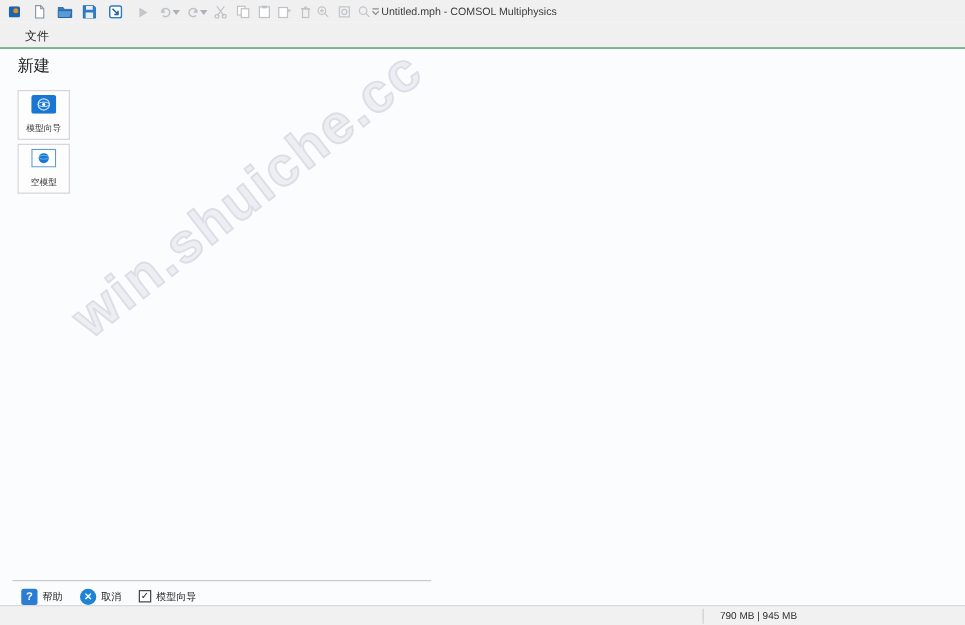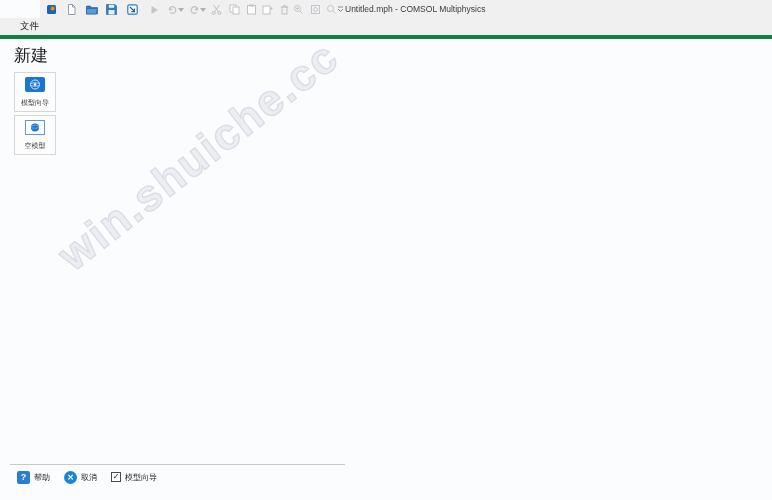--- a/index.html
+++ b/index.html
@@ -1,31 +1,31 @@
 <!DOCTYPE html>
 <html><head>
 <meta charset="utf-8">
 <style>
   * { margin:0; padding:0; box-sizing:border-box; }
   html,body { width:772px; height:500px; overflow:hidden;
     font-family:"Liberation Sans", sans-serif; background:#fbfcfe; }
   .window { position:relative; width:772px; height:500px; background:#fbfcfe; }
 
   
-  .titlebar { position:relative; height:18px; background:#f0f0f1;margin-left:40px; }
+  .titlebar { position:relative; height:18px; background:#f0f0f1; }
   .tb-icon { position:absolute; top:3px; width:13px; height:13px;
     display:flex; align-items:center; justify-content:center; }
   .tb-title { position:absolute; left:305px; top:4px; font-size:8.5px; color:#3c3c3c; white-space:nowrap; }
-  .menubar { height:21px; background:#f0f0f1; border-bottom:4px solid #15803d;
-    display:flex; align-items:flex-start; }
+  .menubar { height:21px; background:#f0f0f1; border-bottom:1px solid #15803d;
+    display:flex; align-items:flex-end; }
   .menu-item { margin-left:16px; font-size:9.5px; color:#222; padding:2px 4px; }
 
   
   .main { position:relative; height:445px; background:#fbfcfe; overflow:hidden; }
-  .heading { position:absolute; left:14px; top:5px; font-size:17px; color:#1c1c1c; font-weight:400; }
+  .heading { position:absolute; left:14px; top:5px; font-size:13px; color:#1c1c1c; font-weight:400; }
   .card { position:absolute; left:14px; width:42px; height:40px; background:#fdfdfe;
     border:1px solid #d7d7d9; display:flex; flex-direction:column; align-items:center;
     justify-content:center; gap:2px; cursor:pointer; }
   .card-1 { top:33px; } .card-2 { top:76px; }
   .card-label { font-size:7px; color:#3a3a3a; white-space:nowrap; }
 
   .watermark { position:absolute; left:28px; top:92px; width:340px; text-align:center;
     font-size:44px; font-weight:700; letter-spacing:2px; color:#eceef3;
     -webkit-text-stroke:1.5px #dcdee5; transform:rotate(-38deg); pointer-events:none;
     white-space:nowrap; }
@@ -215,14 +215,18 @@
         <span class="cancel-badge">✕</span>
         <span class="f-label">取消</span>
       </span>
       <span class="f-item">
         <span class="checkbox">✓</span>
         <span class="f-label">模型向导</span>
       </span>
     </div>
   </div>
 
+  <div class="statusbar">
+    <span class="status-divider"></span>
+    <span class="status-mem">790 MB | 945 MB</span>
+  </div>
 
 </div>
 
 </body></html>

